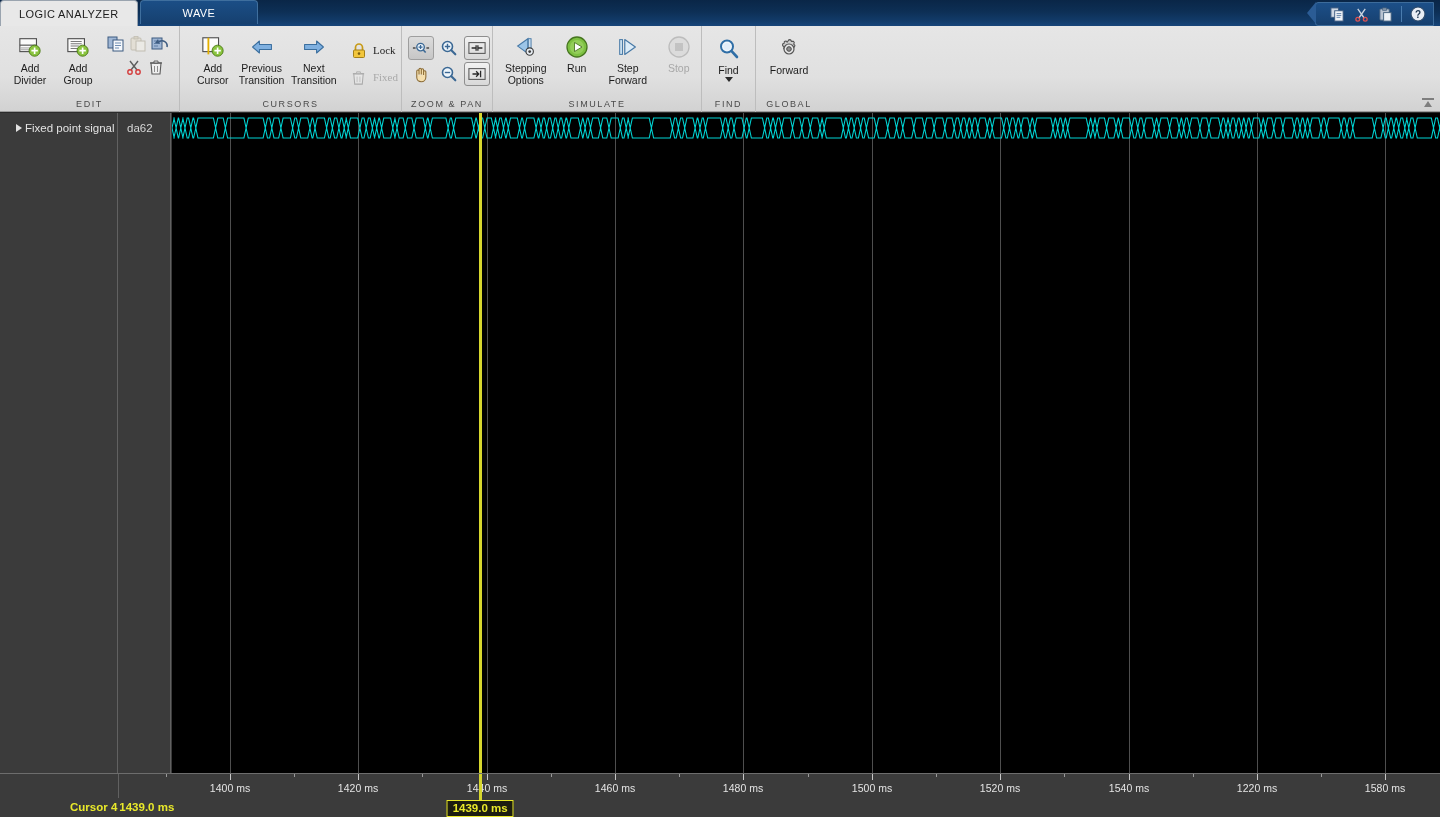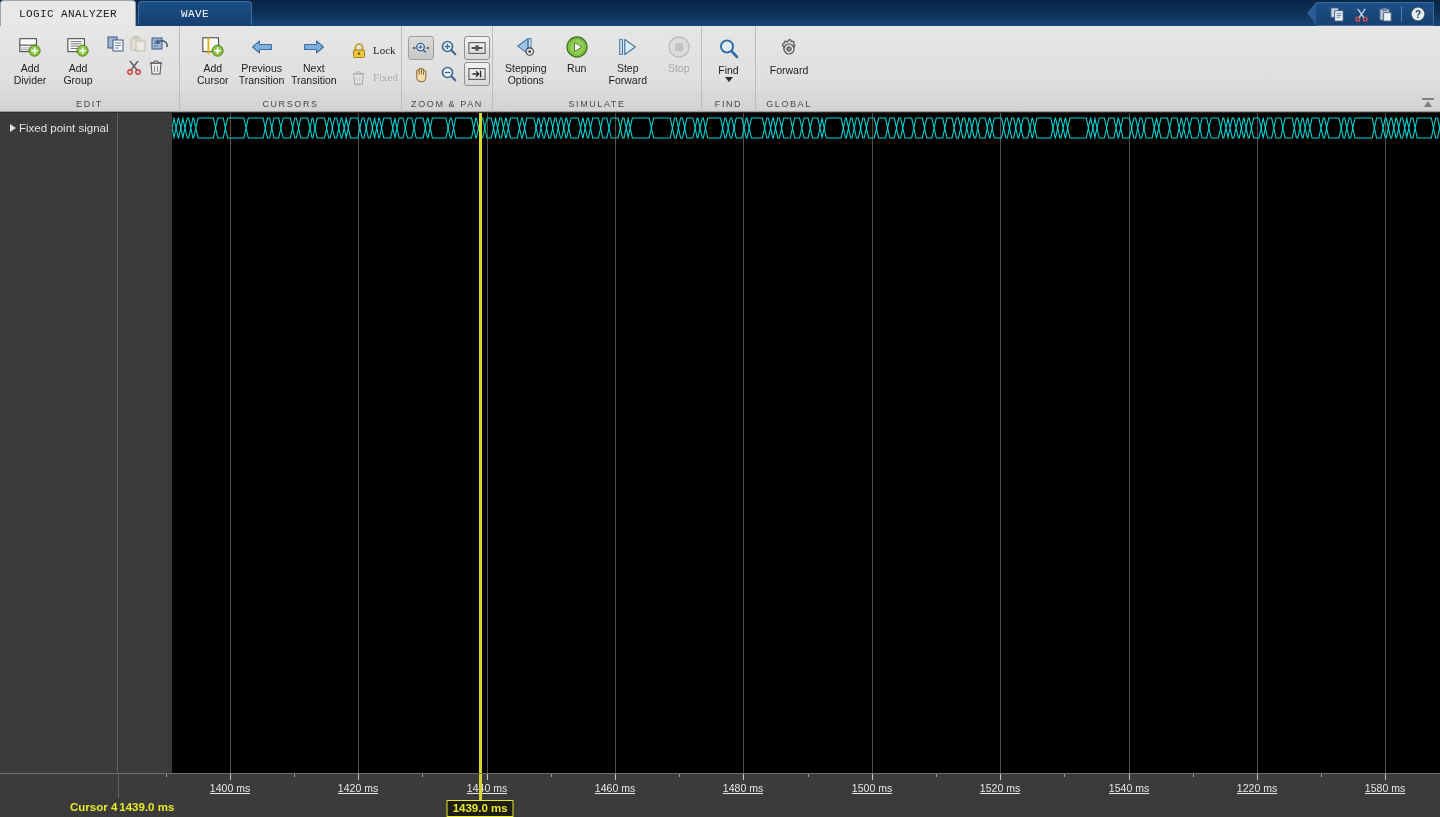--- a/index.html
+++ b/index.html
@@ -15,21 +15,21 @@
   }
 
   
   .titlebar {
     position: absolute; left: 0; top: 0; width: 1440px; height: 26px;
     background: linear-gradient(to bottom, #0a2647 0%, #0d2f55 45%, #123b69 80%, #17457a 100%);
     overflow: hidden;
   }
   .tabstrip {
     position: absolute; left: 0; top: 0; height: 26px;
-    display: flex; align-items: center; font-family: Liberation Mono, monospace;
+    display: flex; align-items: flex-start;
   }
   .tab {
     height: 22px;
     padding: 0 18px;
     display: flex; align-items: center; justify-content: center;
     font-size: 11px;
     letter-spacing: 0.4px;
     border-top-left-radius: 4px;
     border-top-right-radius: 4px;
     margin-right: 2px;
@@ -138,21 +138,21 @@
     box-sizing: border-box;
   }
   .value-col {
     position: absolute; left: 119px; top: 0; width: 52px; height: 660px;
     background: #3b3b3b;
     border-right: 1px solid #616161;
     box-sizing: border-box;
   }
   .row-name {
     height: 30px; display: flex; align-items: center; gap: 3px;
-    padding-left: 10px; color: #e2e2e2; font-size: 11.5px;
+    padding-left: 16px; color: #e2e2e2; font-size: 11.5px;
     cursor: default;
   }
   .expander {
     width: 0; height: 0;
     border-top: 4.5px solid transparent;
     border-bottom: 4.5px solid transparent;
     border-left: 6px solid #e2e2e2;
     cursor: pointer; flex: none;
   }
   .row-value {
@@ -177,21 +177,21 @@
   .axis {
     position: absolute; left: 0; top: 660px; width: 1440px; height: 44px;
     background: #3b3b3b;
     border-top: 1px solid #6d6d6d;
   }
   .axis-inner { position: absolute; left: 172px; top: 0; width: 1268px; height: 44px; }
   .tick-major { position: absolute; top: 0; width: 1px; height: 6px; background: #c9c9c9; }
   .tick-minor { position: absolute; top: 0; width: 1px; height: 3px; background: #9a9a9a; }
   .tick-label {
     position: absolute; top: 8px; font-size: 10.5px; color: #e4e4e4;
-    transform: translateX(-50%); white-space: nowrap; text-decoration: underline;
+    transform: translateX(-50%); white-space: nowrap;
   }
   .axis-divider-v { position:absolute; left:118px; top:0; width:1px; height:24px; background:#616161;}
   .cursor-readout {
     position: absolute; top: 24px; height: 18px;
     display: flex; align-items: center; color: #e9e92a; font-size: 11.5px;
     font-weight: bold; white-space: nowrap;
   }
   .cursor-readout .cname { padding-right: 2px; }
   .cursor-badge {
     position: absolute; top: 26px;
@@ -517,20 +517,23 @@
 
 <div class="workspace">
 
   <div class="name-col">
     <div class="row-name">
       <span class="expander"></span>
       <span>Fixed point signal</span>
     </div>
   </div>
 
+  <div class="value-col">
+    <div class="row-value">da62</div>
+  </div>
 
   <div class="wave-area">
     <div id="gridlines">
         <div class="gridline" style="left: 58px;"></div>
         <div class="gridline" style="left: 186px;"></div>
         <div class="gridline" style="left: 315px;"></div>
         <div class="gridline" style="left: 443px;"></div>
         <div class="gridline" style="left: 571px;"></div>
         <div class="gridline" style="left: 700px;"></div>
         <div class="gridline" style="left: 828px;"></div>

